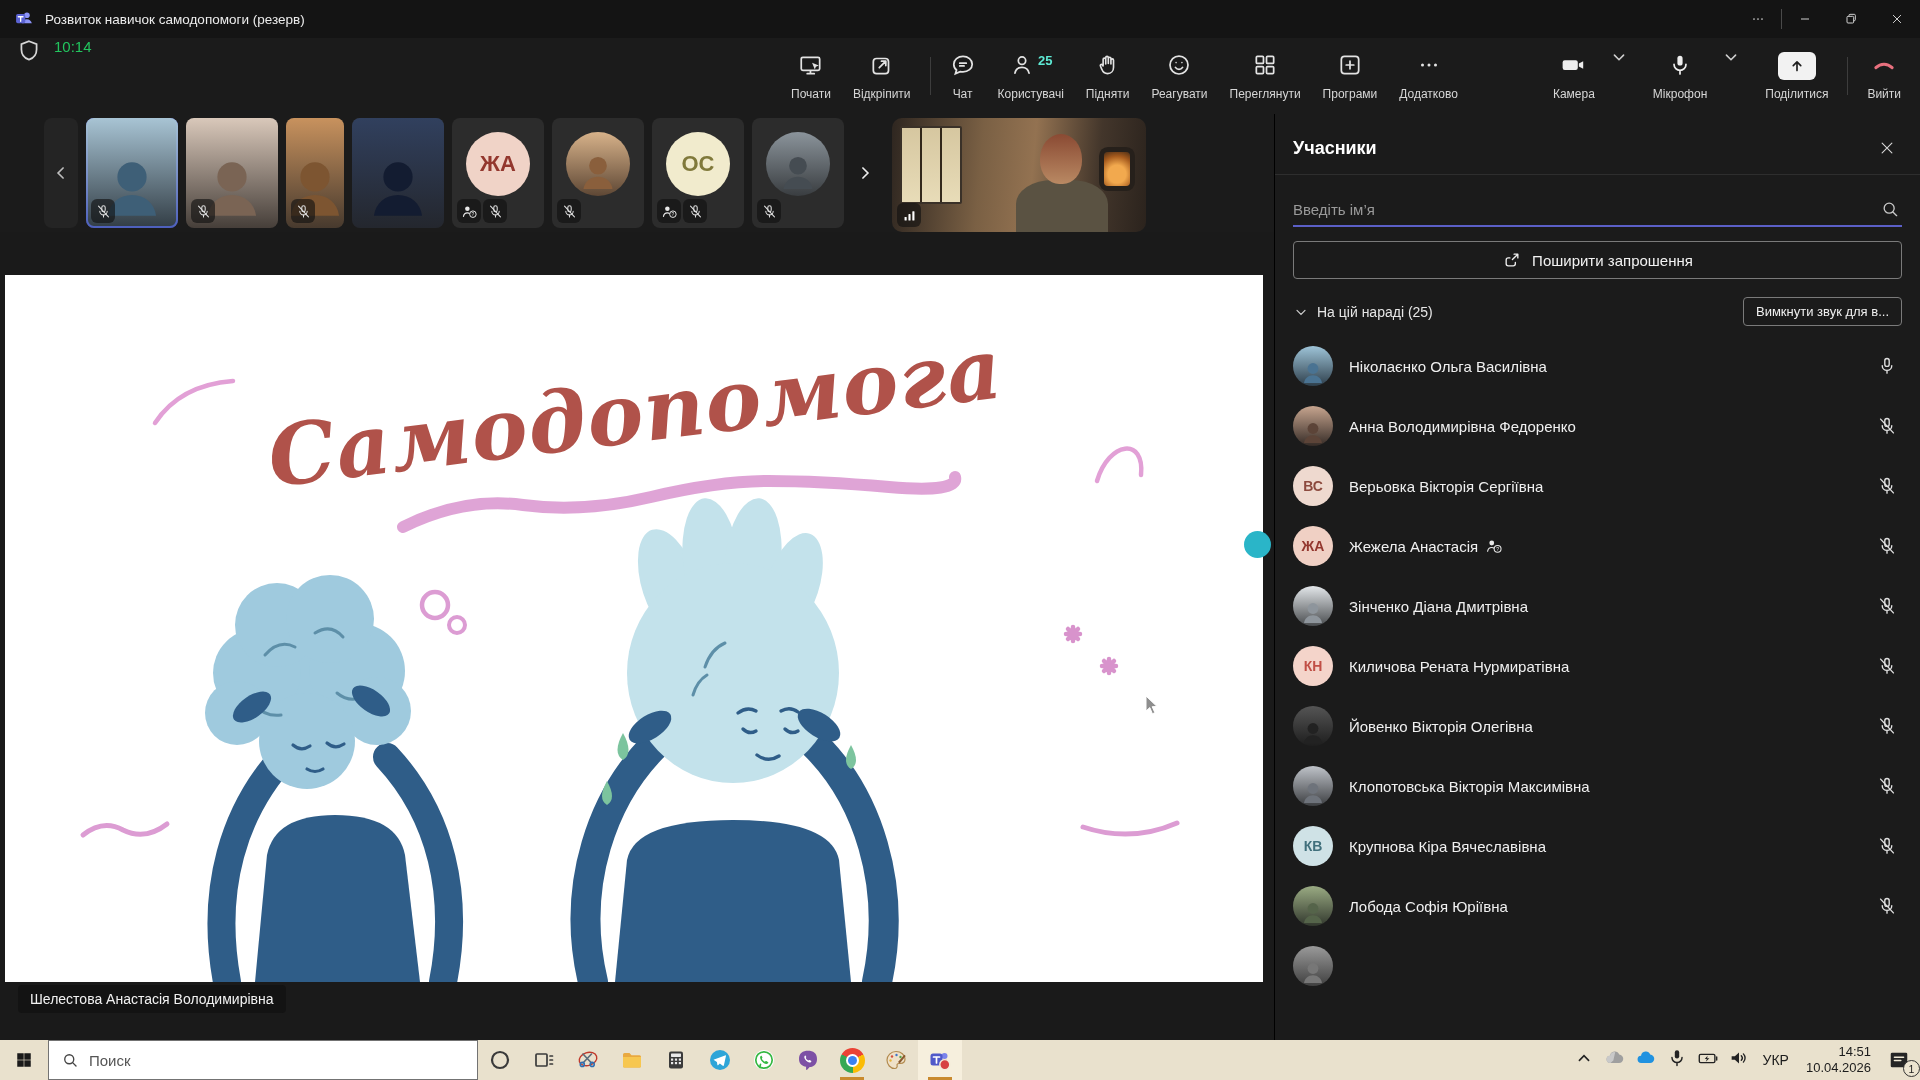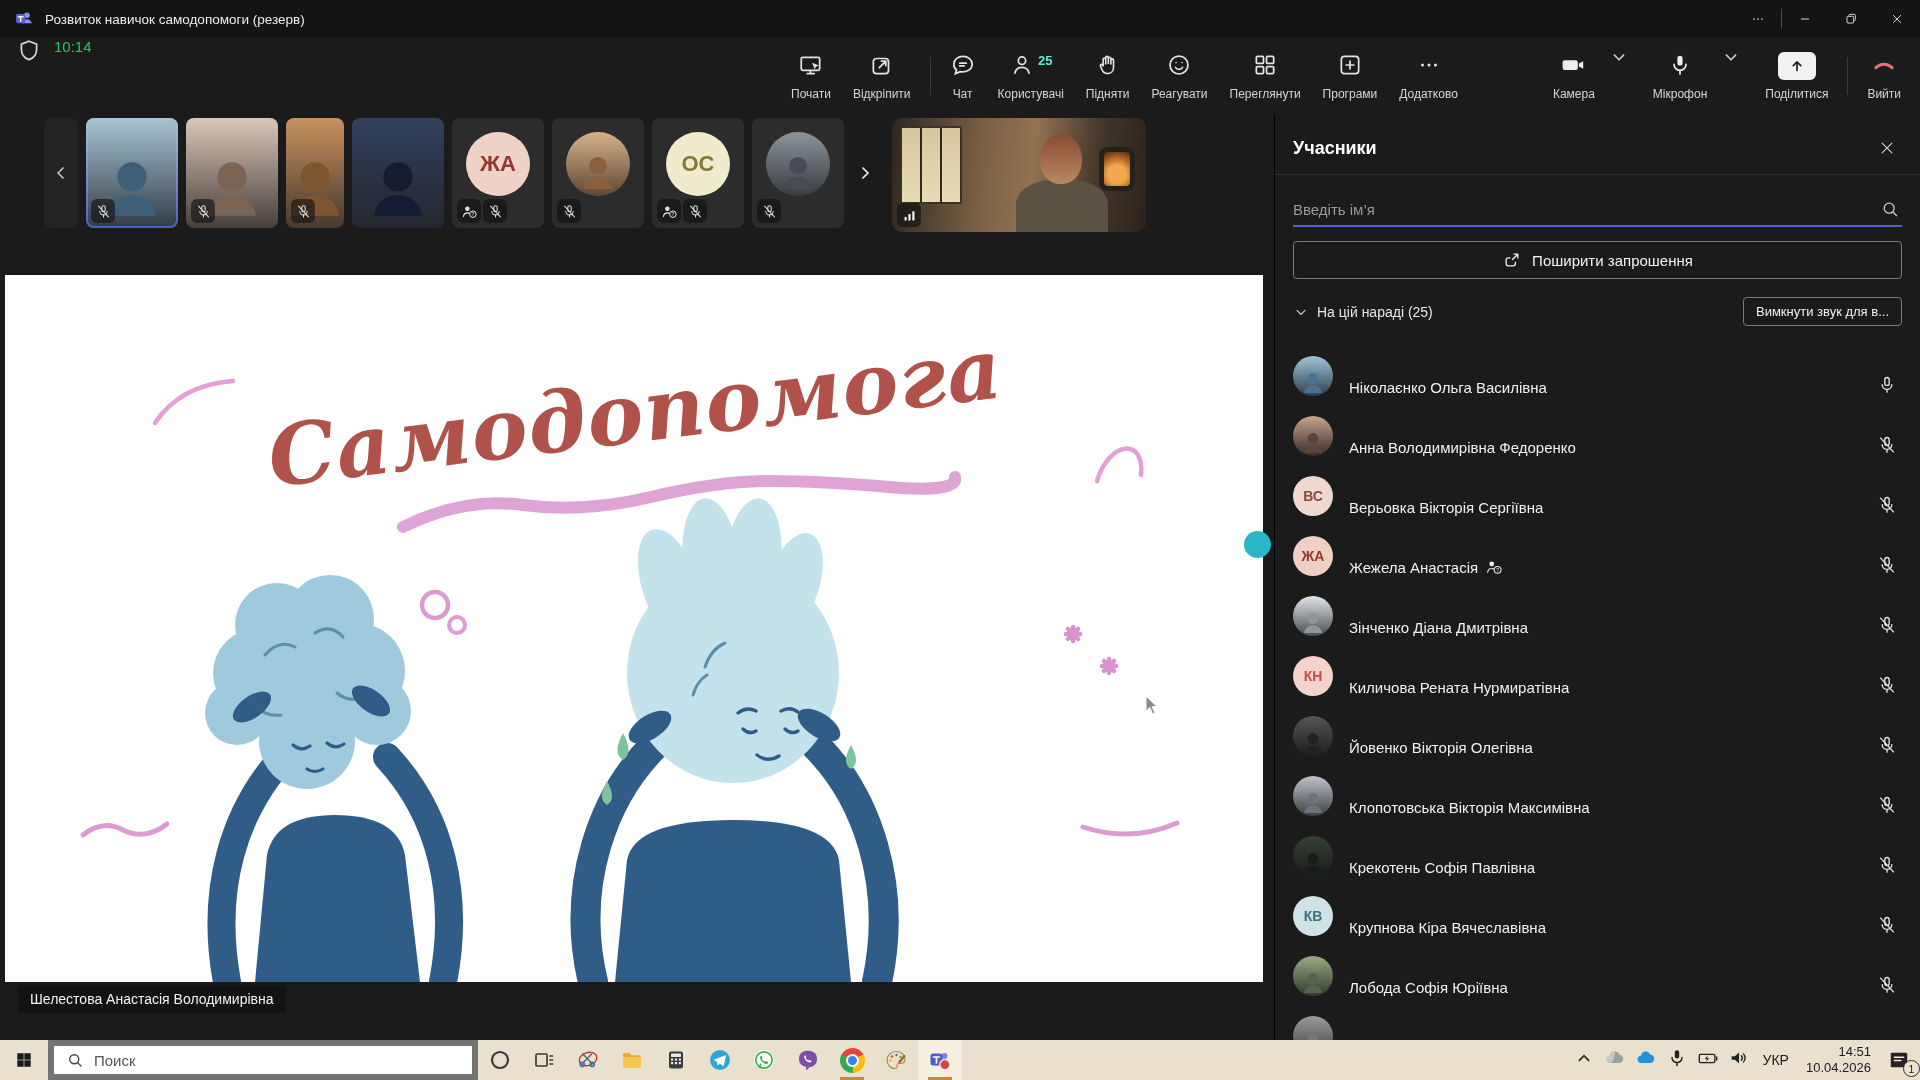--- a/index.html
+++ b/index.html
@@ -88,33 +88,33 @@
   .search-row .icon { width:20px; height:20px; margin-right:2px; }
   .invite-btn { margin:14px 18px 0 18px; height:38px; border:1px solid #7a7a7a; border-radius:4px;
     display:flex; align-items:center; justify-content:center; gap:10px; font-size:15px; color:#f2f2f2; background:transparent; }
   .invite-btn .icon { width:20px; height:20px; }
   .section-row { margin:18px 18px 0 18px; display:flex; align-items:center; gap:8px; flex:0 0 auto; }
   .section-row .icon { width:16px; height:16px; }
   .section-label { font-size:14px; color:#e6e6e6; }
   .muteall-btn { margin-left:auto; border:1px solid #7a7a7a; border-radius:4px; background:transparent; color:#f0f0f0;
     font-size:13px; padding:6px 12px; white-space:nowrap; font-family:inherit; }
   .plist { margin-top:10px; flex:1; overflow:hidden; }
-  .p-row { display:flex; align-items:flex-end; height:60px; padding:0 22px 0 18px; }
+  .p-row { display:flex; align-items:center; height:60px; padding:0 22px 0 18px; }
   .p-avatar { width:40px; height:40px; border-radius:50%; overflow:hidden; position:relative; flex:0 0 auto;
     display:flex; align-items:center; justify-content:center; font-size:14px; font-weight:bold; }
   .p-avatar .sil2 { position:absolute; left:50%; bottom:-3px; transform:translateX(-50%); width:32px; height:32px; }
   .p-name { font-size:15px; color:#f0f0f0; margin-left:16px; white-space:nowrap; display:flex; align-items:center; gap:7px; }
   .p-name .icon { width:18px; height:18px; }
   .p-mic { margin-left:auto; width:22px; height:22px; }
 
   
   .taskbar { height:40px; background:#e9e1cd; display:flex; align-items:center; flex:0 0 auto; }
   .tk-start { width:48px; height:40px; display:flex; align-items:center; justify-content:center; }
   .tk-start .icon { width:18px; height:18px; }
-  .tk-search { width:430px; height:40px; background:#fff; border:6px solid #737373; display:flex; align-items:center; padding:0 12px; gap:10px; }
+  .tk-search { width:430px; height:40px; background:#fff; border:1px solid #737373; display:flex; align-items:center; padding:0 12px; gap:10px; }
   .tk-search .icon { width:18px; height:18px; }
   .tk-search input { flex:1; border:0; outline:none; font-size:15px; color:#444; font-family:inherit; background:transparent; }
   .tk-search input::placeholder { color:#555; }
   .tk-btn { width:44px; height:40px; display:flex; align-items:center; justify-content:center; position:relative; }
   .tk-btn .icon { width:24px; height:24px; }
   .tk-btn.running::after { content:""; position:absolute; bottom:0; left:10px; right:10px; height:3px; background:#c98a2e; }
   .tk-btn.active-app { background:#f6efdd; }
   .chrome-icon { position:relative; width:25px; height:25px; border-radius:50%;
     background:conic-gradient(from -60deg,#ea4335 0 120deg,#fbbc05 120deg 240deg,#34a853 240deg 360deg); }
   .chrome-icon i { position:absolute; inset:6px; background:#fff; border-radius:50%; }
@@ -800,38 +800,20 @@
             <span class="p-name">Клопотовська Вікторія Максимівна</span>
             <span class="icon p-mic">
               <svg viewBox="0 0 24 24" fill="none" stroke="#e0e0e0" stroke-width="1.5" stroke-linecap="round">
                 <rect x="9.6" y="3.8" width="4.8" height="8.6" rx="2.4"></rect>
                 <path d="M6.8 11.6a5.2 5.2 0 0 0 10.4 0M12 16.8v3"></path>
                 <path d="M5 4.5l14 15"></path>
               </svg>
             </span>
           </div>
           <div class="p-row">
-            <span class="p-avatar" style="background:linear-gradient(180deg,#384038,#171d1866)">
-              <span class="icon sil2">
-                <svg viewBox="0 0 100 100">
-                  <circle cx="50" cy="36" r="17" fill="#171d18"></circle>
-                  <path d="M50 57c-15 0-26 10-28 24h56C76 67 65 57 50 57z" fill="#171d18"></path>
-                </svg>
-              </span>
-            </span>
-            <span class="p-name">Крекотень Софія Павлівна</span>
-            <span class="icon p-mic">
-              <svg viewBox="0 0 24 24" fill="none" stroke="#e0e0e0" stroke-width="1.5" stroke-linecap="round">
-                <rect x="9.6" y="3.8" width="4.8" height="8.6" rx="2.4"></rect>
-                <path d="M6.8 11.6a5.2 5.2 0 0 0 10.4 0M12 16.8v3"></path>
-                <path d="M5 4.5l14 15"></path>
-              </svg>
-            </span>
-          </div>
-          <div class="p-row">
             <span class="p-avatar" style="background:#cfe2e6;color:#41707c">КВ</span>
             <span class="p-name">Крупнова Кіра Вячеславівна</span>
             <span class="icon p-mic">
               <svg viewBox="0 0 24 24" fill="none" stroke="#e0e0e0" stroke-width="1.5" stroke-linecap="round">
                 <rect x="9.6" y="3.8" width="4.8" height="8.6" rx="2.4"></rect>
                 <path d="M6.8 11.6a5.2 5.2 0 0 0 10.4 0M12 16.8v3"></path>
                 <path d="M5 4.5l14 15"></path>
               </svg>
             </span>
           </div>

